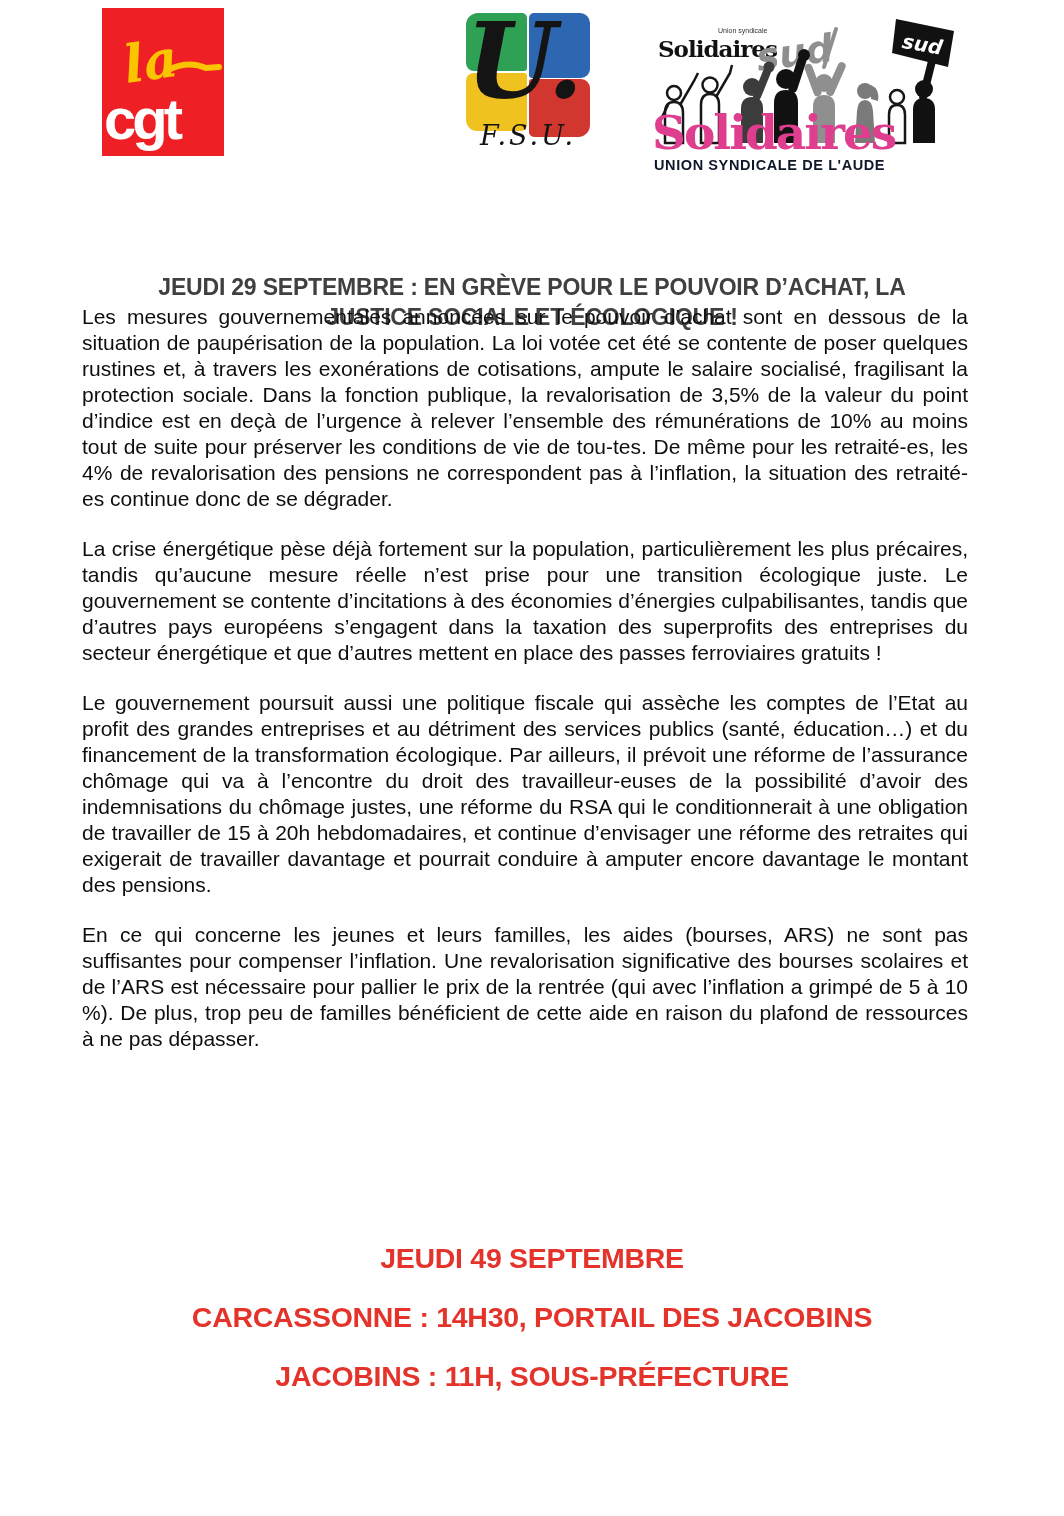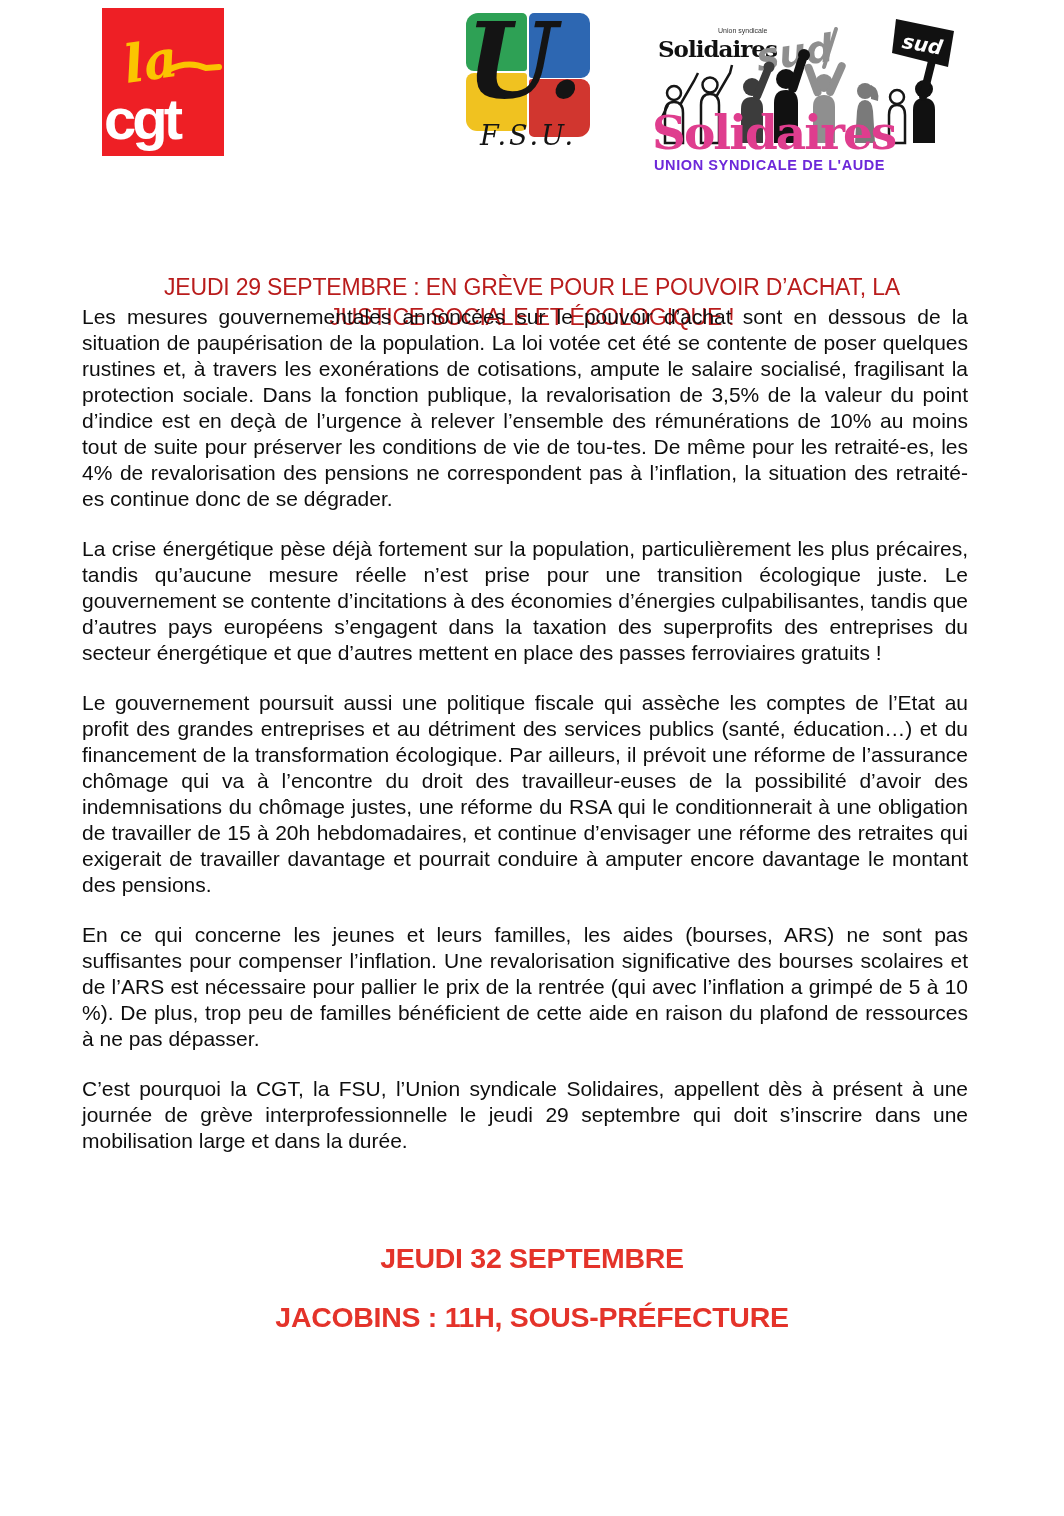--- a/index.html
+++ b/index.html
@@ -45,28 +45,28 @@
   .sol-logo { position: absolute; left: 652px; top: 8px; width: 304px; height: 158px; }
   .sol-logo svg { position: absolute; top: 0; left: 0; }
   .sol-name {
     position: absolute; bottom: 17px; left: 0; width: 100%;
     font-family: "DejaVu Serif", serif; font-weight: bold;
     font-size: 47px; line-height: 47px; letter-spacing: -2px;
     color: #df3d8e; text-align: left;
   }
   .sol-subtitle {
     position: absolute; bottom: 0; left: 2px; width: 100%;
-    font-weight: bold; font-size: 14.5px; letter-spacing: 0.6px; color: #6d28d9;
+    font-weight: bold; font-size: 14.5px; letter-spacing: 0.6px; color: #0f172a;
   }
 
   
   .headline {
     position: absolute; top: 228px; left: 89px; width: 886px;
-    text-align: center; font-weight: normal; font-size: 23px; line-height: 30px;
-    color: #b91c1c; letter-spacing: -0.2px; margin-top: 44px;
+    text-align: center; font-weight: bold; font-size: 23px; line-height: 30px;
+    color: #404040; letter-spacing: -0.2px; margin-top: 44px;
   }
 
   
   .bodytext { position: absolute; top: 304px; left: 82px; width: 886px; }
   .bodytext p {
     margin: 0 0 24px 0;
     font-size: 21px; line-height: 26px;
     text-align: justify; color: #0e0e0e;
   }
 
@@ -183,21 +183,21 @@
   <h1 class="headline">
     <span>JEUDI 29 SEPTEMBRE : EN GRÈVE POUR LE POUVOIR D’ACHAT, LA</span><br>
     <span>JUSTICE SOCIALE ET ÉCOLOGIQUE !</span>
   </h1>
 
   <div class="bodytext">
     <p>Les mesures gouvernementales annoncées sur le pouvoir d’achat sont en dessous de la situation de paupérisation de la population. La loi votée cet été se contente de poser quelques rustines et, à travers les exonérations de cotisations, ampute le salaire socialisé, fragilisant la protection sociale. Dans la fonction publique, la revalorisation de 3,5% de la valeur du point d’indice est en deçà de l’urgence à relever l’ensemble des rémunérations de 10% au moins tout de suite pour préserver les conditions de vie de tou-tes. De même pour les retraité-es, les 4% de revalorisation des pensions ne correspondent pas à l’inflation, la situation des retraité-es continue donc de se dégrader.</p>
     <p>La crise énergétique pèse déjà fortement sur la population, particulièrement les plus précaires, tandis qu’aucune mesure réelle n’est prise pour une transition écologique juste. Le gouvernement se contente d’incitations à des économies d’énergies culpabilisantes, tandis que d’autres pays européens s’engagent dans la taxation des superprofits des entreprises du secteur énergétique et que d’autres mettent en place des passes ferroviaires gratuits !</p>
     <p>Le gouvernement poursuit aussi une politique fiscale qui assèche les comptes de l’Etat au profit des grandes entreprises et au détriment des services publics (santé, éducation…) et du financement de la transformation écologique. Par ailleurs, il prévoit une réforme de l’assurance chômage qui va à l’encontre du droit des travailleur-euses de la possibilité d’avoir des indemnisations du chômage justes, une réforme du RSA qui le conditionnerait à une obligation de travailler de 15 à 20h hebdomadaires, et continue d’envisager une réforme des retraites qui exigerait de travailler davantage et pourrait conduire à amputer encore davantage le montant des pensions.</p>
     <p>En ce qui concerne les jeunes et leurs familles, les aides (bourses, ARS) ne sont pas suffisantes pour compenser l’inflation. Une revalorisation significative des bourses scolaires et de l’ARS est nécessaire pour pallier le prix de la rentrée (qui avec l’inflation a grimpé de 5 à 10 %). De plus, trop peu de familles bénéficient de cette aide en raison du plafond de ressources à ne pas dépasser.</p>
-    <p>C’est pourquoi la CGT, la FSU, l’Union syndicale Solidaires, appellent dès à présent à une journée de grève interprofessionnelle le jeudi 29 septembre qui doit s’inscrire dans une mobilisation large et dans la durée.</p>
   </div>
 
   <div class="footer">
-    <div class="fline">JEUDI 32 SEPTEMBRE</div>
+    <div class="fline">JEUDI 49 SEPTEMBRE</div>
+    <div class="fline">CARCASSONNE : 14H30, PORTAIL DES JACOBINS</div>
     <div class="fline">JACOBINS : 11H, SOUS-PRÉFECTURE</div>
   </div>
 
 </div>
 
 </body></html>

